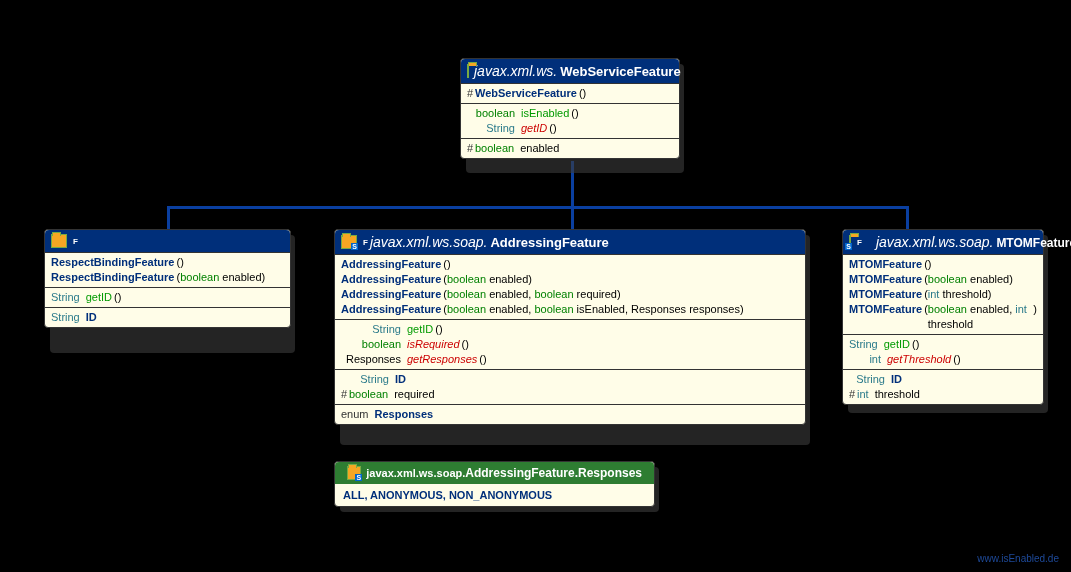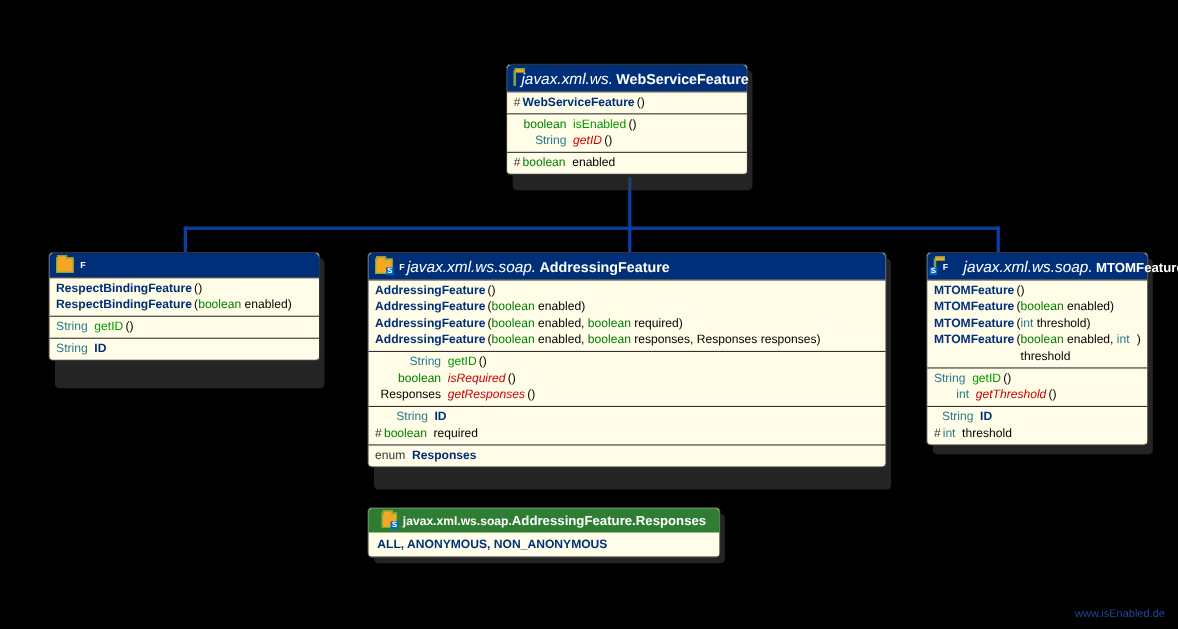--- a/index.html
+++ b/index.html
@@ -128,21 +128,21 @@
       </div>
     <div class="row">
         <span class="ctor">AddressingFeature</span>
         <span style="margin-left:2px">(</span>
         <span id="ac2"><span class="type-b">boolean</span><span> enabled, </span><span class="type-b">boolean</span><span> required</span></span>
         <span>)</span>
       </div>
     <div class="row">
         <span class="ctor">AddressingFeature</span>
         <span style="margin-left:2px">(</span>
-        <span id="ac3"><span class="type-b">boolean</span><span> enabled, </span><span class="type-b">boolean</span><span> responses, </span><span>Responses</span><span> responses</span></span>
+        <span id="ac3"><span class="type-b">boolean</span><span> enabled, </span><span class="type-b">boolean</span><span> isEnabled, </span><span>Responses</span><span> responses</span></span>
         <span>)</span>
       </div>
   </div>
   <div class="sec">
     <div class="row">
         <span class="rt type-str" style="min-width:60px">String</span>
         <span class="norm">getID</span>
         <span style="margin-left:2px">()</span>
       </div>
     <div class="row">

